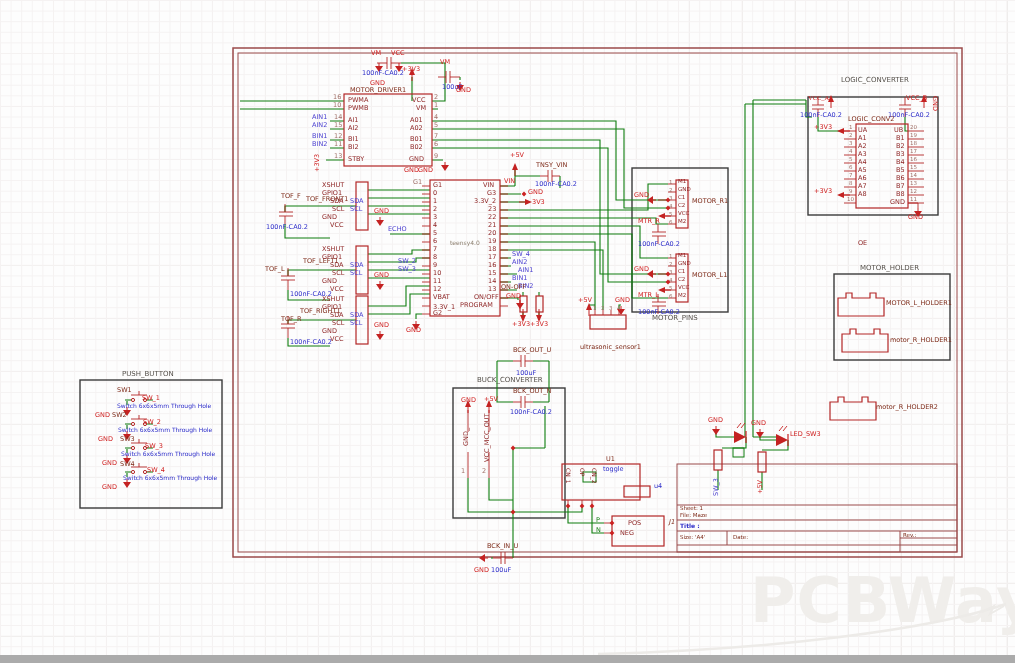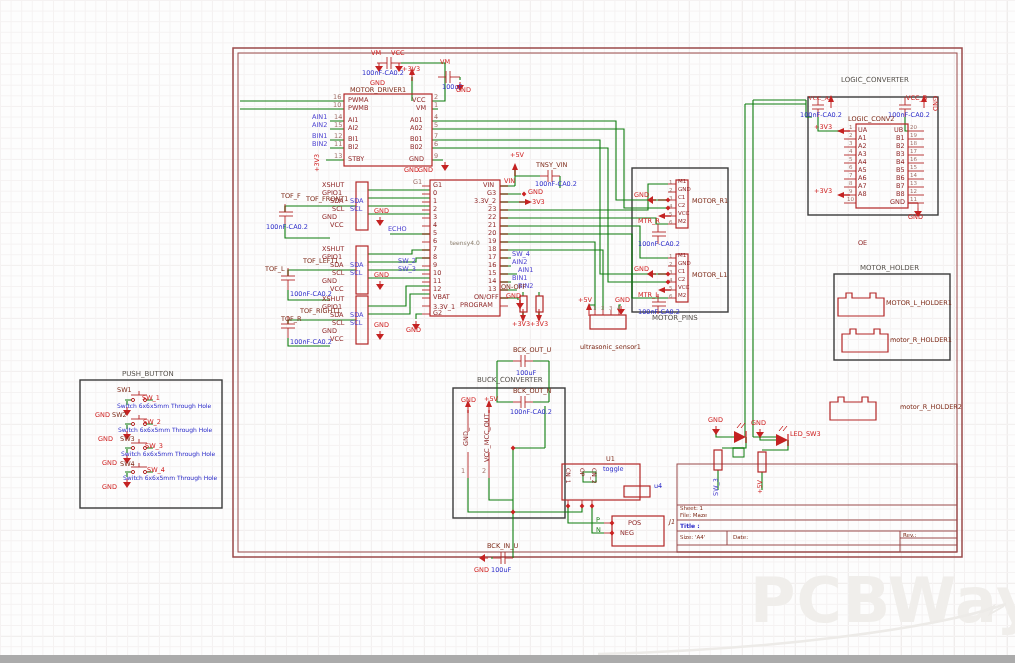--- a/index.html
+++ b/index.html
@@ -429,21 +429,21 @@
       <span class="lbl num" style="left: 910px; top: 149px; font-size: 5.5px;">17</span>
       <span class="lbl num" style="left: 910px; top: 157px; font-size: 5.5px;">16</span>
       <span class="lbl num" style="left: 910px; top: 165px; font-size: 5.5px;">15</span>
       <span class="lbl num" style="left: 910px; top: 173px; font-size: 5.5px;">14</span>
       <span class="lbl num" style="left: 910px; top: 181px; font-size: 5.5px;">13</span>
       <span class="lbl num" style="left: 910px; top: 189px; font-size: 5.5px;">12</span>
       <span class="lbl num" style="left: 910px; top: 197px; font-size: 5.5px;">11</span>
       <span class="lbl sec" style="left: 860px; top: 265px;">MOTOR_HOLDER</span>
       <span class="lbl part" style="left: 886px; top: 300px;">MOTOR_L_HOLDER1</span>
       <span class="lbl part" style="left: 890px; top: 337px;">motor_R_HOLDER1</span>
-      <span class="lbl part" style="left: 876px; top: 404px; margin-left: 24px;">motor_R_HOLDER2</span>
+      <span class="lbl part" style="left: 876px; top: 404px;">motor_R_HOLDER2</span>
       <span class="lbl sec" style="left: 122px; top: 371px;">PUSH_BUTTON</span>
       <span class="lbl part" style="left: 117px; top: 387px;">SW1</span>
       <span class="lbl net" style="left: 142px; top: 395px;">SW_1</span>
       <span class="lbl val" style="left: 117px; top: 403px; font-size: 6px;">Switch 6x6x5mm Through Hole</span>
       <span class="lbl net" style="left: 95px; top: 412px;">GND</span>
       <span class="lbl part" style="left: 112px; top: 412px;">SW2</span>
       <span class="lbl net" style="left: 143px; top: 419px;">SW_2</span>
       <span class="lbl val" style="left: 118px; top: 427px; font-size: 6px;">Switch 6x6x5mm Through Hole</span>
       <span class="lbl net" style="left: 98px; top: 436px;">GND</span>
       <span class="lbl part" style="left: 120px; top: 436px;">SW3</span>

